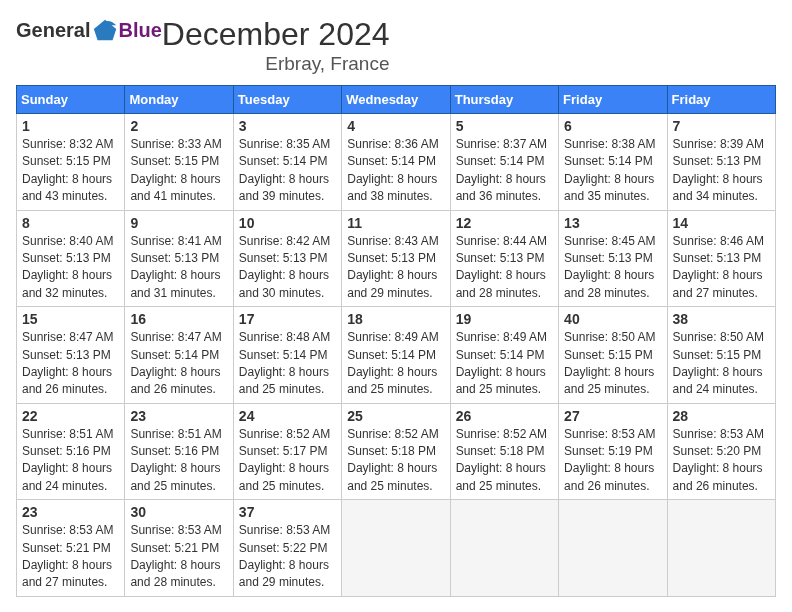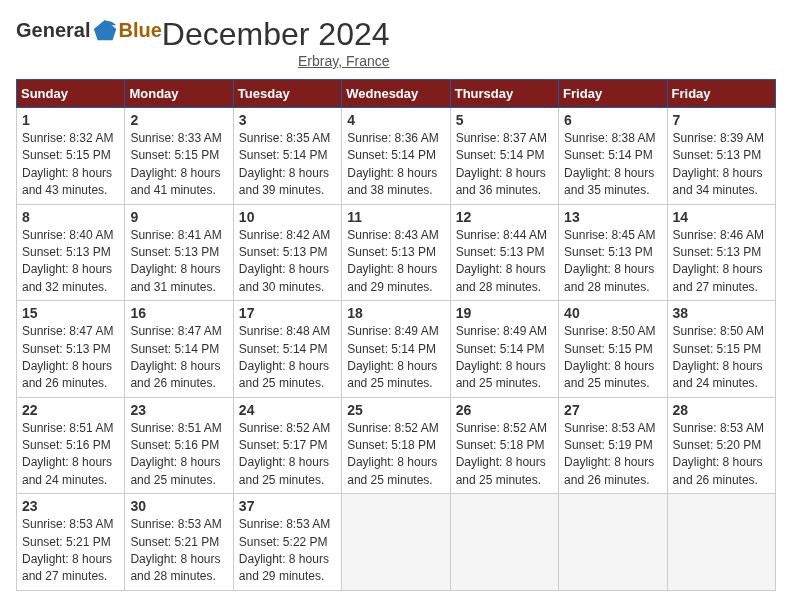--- a/index.html
+++ b/index.html
@@ -26,31 +26,30 @@
     }
     .title-section {
       text-align: right;
     }
     .month-title {
       font-size: 32px;
       font-weight: normal;
       color: #333;
     }
     .location {
-      font-size: 14px;
+      font-size: 19px;
       color: #555;
-      text-decoration: underline;
     }
     table {
       width: 100%;
       border-collapse: collapse;
       table-layout: fixed;
     }
     th {
-      background-color: #7f1d1d;
+      background-color: #3b82f6;
       color: #fff;
       font-size: 13px;
       font-weight: bold;
       padding: 6px 4px;
       text-align: left;
       border: 1px solid #1a5a9f;
     }
     td {
       border: 1px solid #ccc;
       vertical-align: top;
@@ -80,21 +79,21 @@
 <body>
 
 <div class="header">
   <div class="logo">
     <span style="font-size:20px;font-weight:bold;color:#333;">General</span>
     <svg class="logo-icon" viewBox="0 0 30 30">
       <polygon points="14,4 26,14 22,26 6,26 2,14" fill="#2a7abf"></polygon>
       <polygon points="14,2 28,13 20,28 8,28 0,13" fill="none" stroke="#2a7abf" stroke-width="0"></polygon>
       <path d="M10,8 Q18,2 26,10 L20,10 Q16,6 12,8 Z" fill="#2a7abf"></path>
     </svg>
-    <span style="font-size:20px;font-weight:bold;color:#a16207;margin-left:-2px;">Blue</span>
+    <span style="font-size:20px;font-weight:bold;color:#701a75;margin-left:-2px;">Blue</span>
   </div>
   <div class="title-section">
     <div class="month-title">December 2024</div>
     <div class="location">Erbray, France</div>
   </div>
 </div>
 
 <table>
   <thead>
     <tr>

